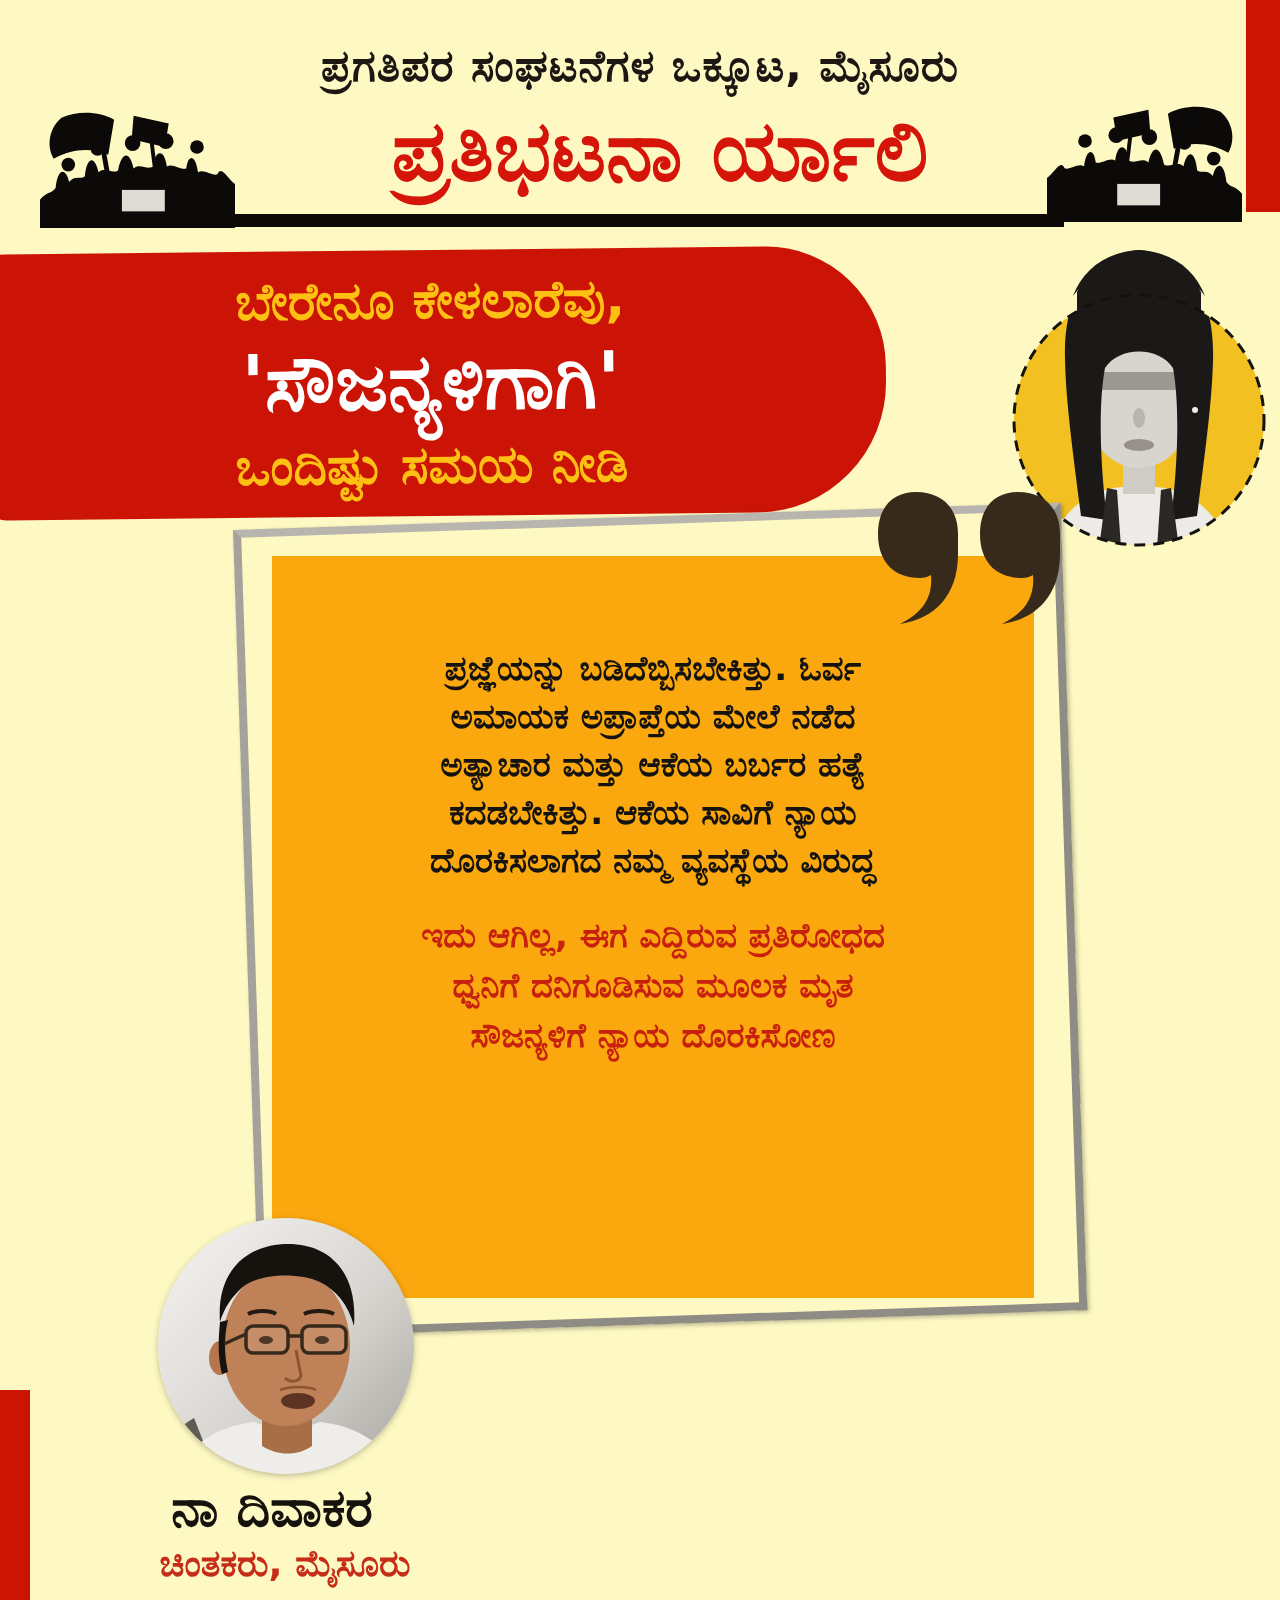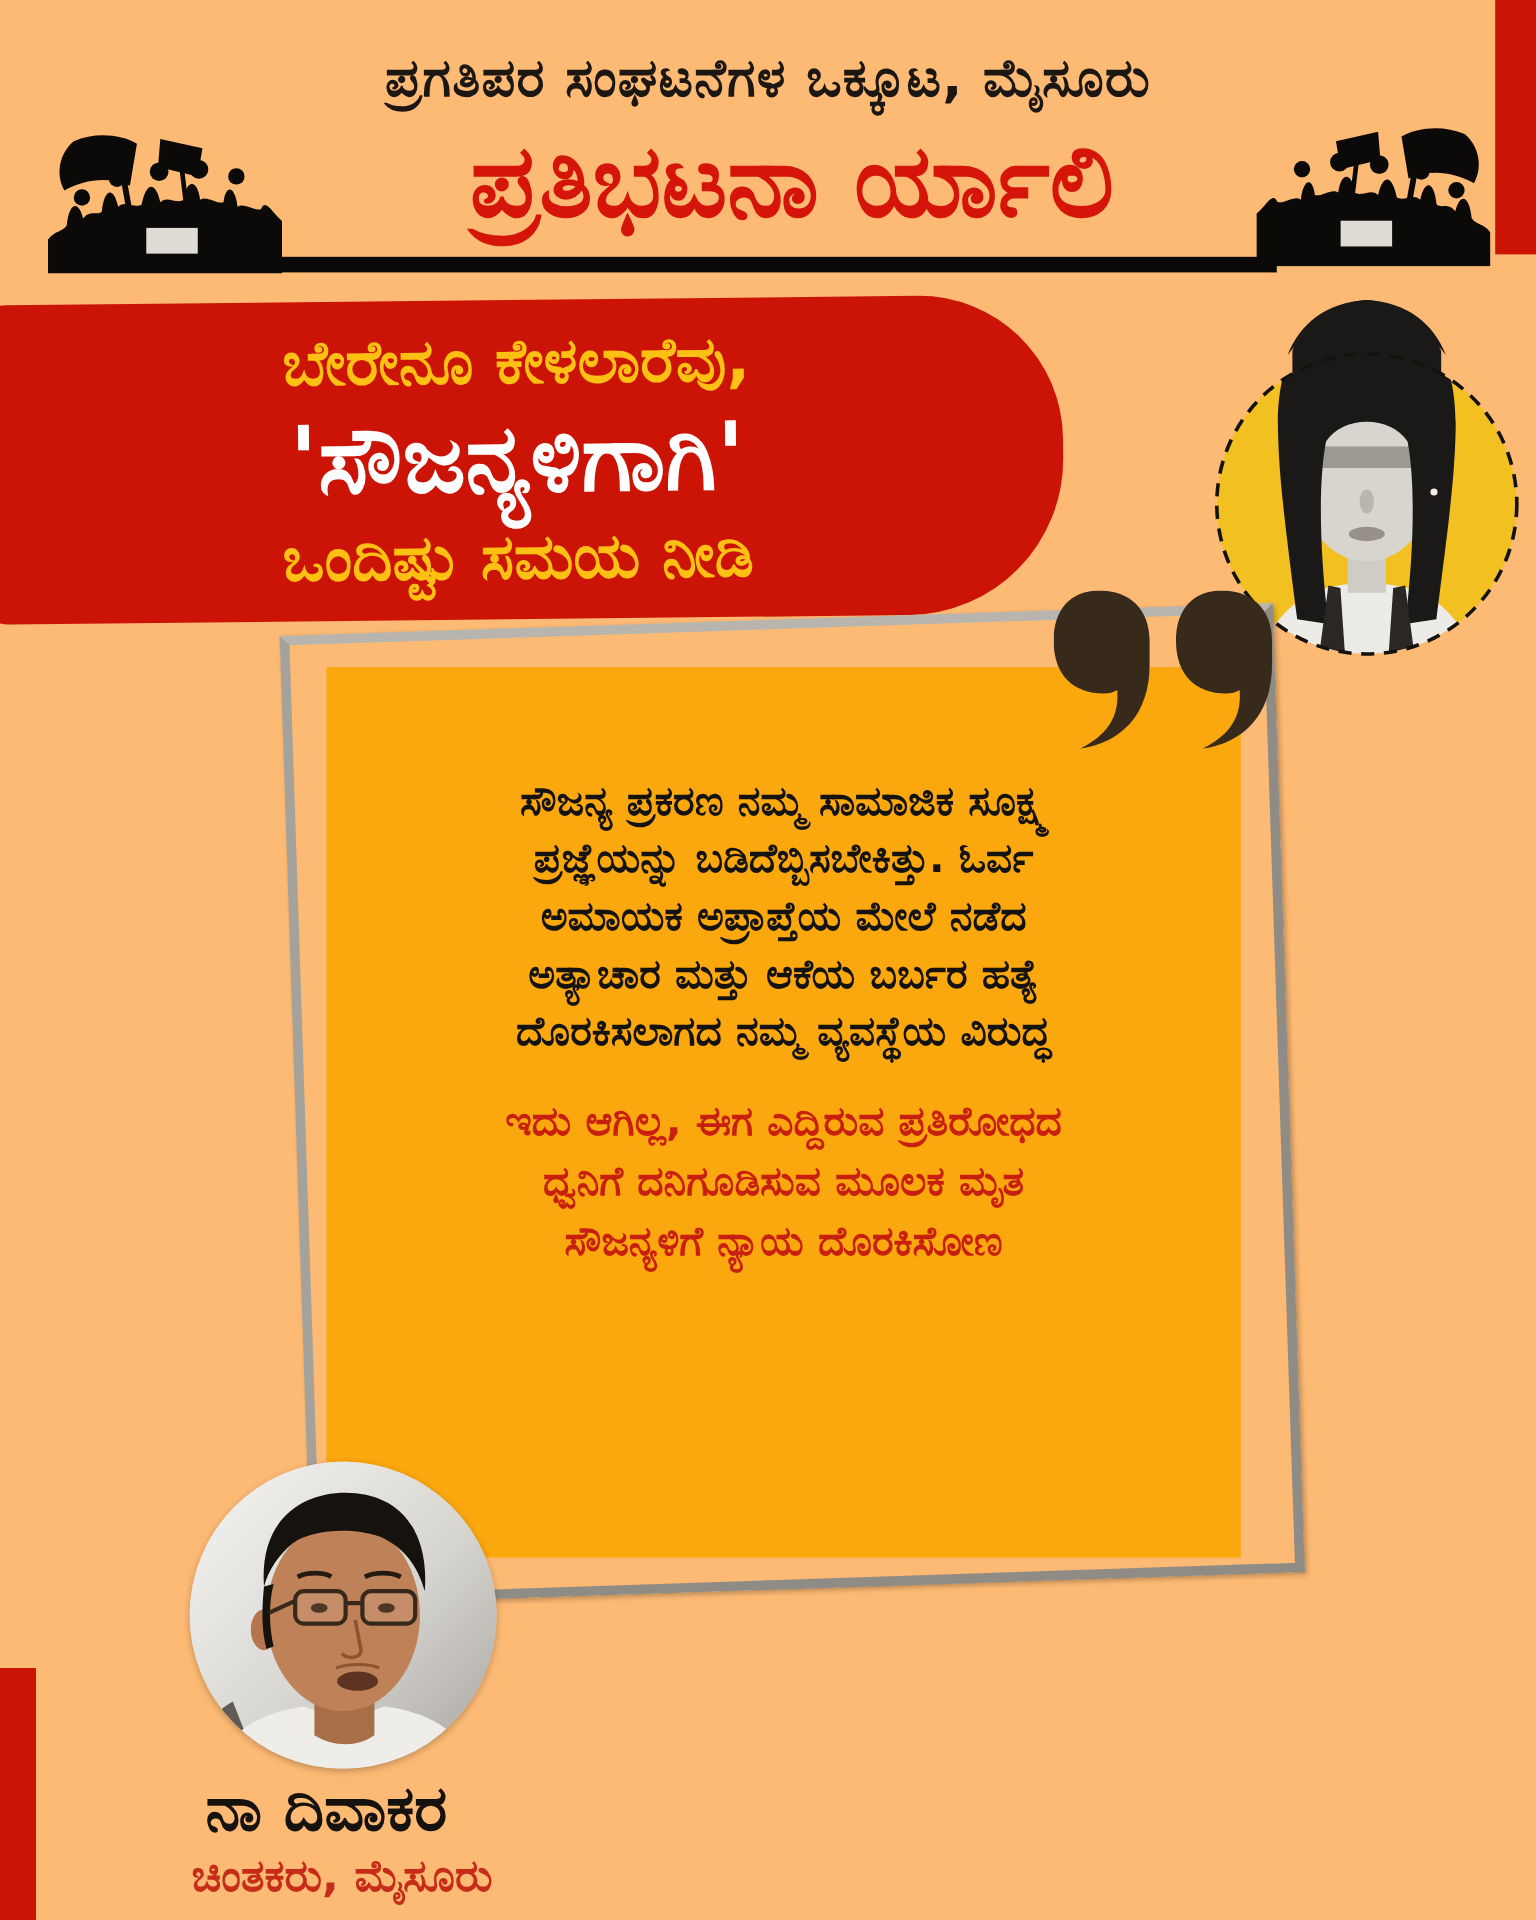--- a/index.html
+++ b/index.html
@@ -1,18 +1,18 @@
 <!DOCTYPE html>
 <html><head>
 <meta charset="utf-8">
 <style>
   html,body{margin:0;padding:0;}
   .poster{
     position:relative; width:1280px; height:1600px;
-    background:#fdba74; overflow:hidden;
+    background:#fef9c3; overflow:hidden;
     font-family:"DejaVu Sans", sans-serif;
   }
   .abs{position:absolute;}
   
   .bar-tr{right:0; top:0; width:34px; height:212px; background:#cc1405;}
   .bar-bl{left:0; top:1390px; width:30px; height:210px; background:#cc1405;}
   
   .org-line{top:40px; left:0; width:100%; text-align:center;
     font-size:44px; font-weight:bold; color:#1c1713; letter-spacing:1px; white-space:nowrap;}
   .rally-title{top:102px; left:0; width:100%; text-align:center;
@@ -132,24 +132,24 @@
       <path d="M166,240 L174,300 L152,300 L156,242 Z" fill="#2a2724"></path>
       <circle cx="190" cy="162" r="3" fill="#f0ede9"></circle>
     </g>
     <path d="M134,2 C100,4 78,22 68,48 C86,24 108,14 134,14 C160,14 182,24 200,48 C190,22 168,4 134,2 Z" fill="#1b1917"></path>
     <circle cx="134" cy="172" r="125" fill="none" stroke="#14120f" stroke-width="3" stroke-dasharray="11 8"></circle>
   </svg>
 
   <div class="abs frame"></div>
 
   <div class="abs quote-box">
-    <div class="qline">ಸೌಜನ್ಯ ಪ್ರಕರಣ ನಮ್ಮ ಸಾಮಾಜಿಕ ಸೂಕ್ಷ್ಮ</div>
     <div class="qline">ಪ್ರಜ್ಞೆಯನ್ನು ಬಡಿದೆಬ್ಬಿಸಬೇಕಿತ್ತು. ಓರ್ವ</div>
     <div class="qline">ಅಮಾಯಕ ಅಪ್ರಾಪ್ತೆಯ ಮೇಲೆ ನಡೆದ</div>
     <div class="qline">ಅತ್ಯಾಚಾರ ಮತ್ತು ಆಕೆಯ ಬರ್ಬರ ಹತ್ಯೆ</div>
+    <div class="qline">ಕದಡಬೇಕಿತ್ತು. ಆಕೆಯ ಸಾವಿಗೆ ನ್ಯಾಯ</div>
     <div class="qline">ದೊರಕಿಸಲಾಗದ ನಮ್ಮ ವ್ಯವಸ್ಥೆಯ ವಿರುದ್ಧ</div>
     <div class="gap"></div>
     <div class="qline red">ಇದು ಆಗಿಲ್ಲ, ಈಗ ಎದ್ದಿರುವ ಪ್ರತಿರೋಧದ</div>
     <div class="qline red">ಧ್ವನಿಗೆ ದನಿಗೂಡಿಸುವ ಮೂಲಕ ಮೃತ</div>
     <div class="qline red">ಸೌಜನ್ಯಳಿಗೆ ನ್ಯಾಯ ದೊರಕಿಸೋಣ</div>
   </div>
 
   <svg class="abs quote-glyph" viewBox="0 0 182 132">
     <path d="M38,0 C14,0 0,16 0,42 C0,70 16,86 42,86 C46,86 50,85 53,83 C55,106 44,121 22,132 C56,127 80,104 80,62 L80,42 C80,16 64,0 38,0 Z" fill="#382a1b"></path>
     <path d="M140,0 C116,0 102,16 102,42 C102,70 118,86 144,86 C148,86 152,85 155,83 C157,106 146,121 124,132 C158,127 182,104 182,62 L182,42 C182,16 166,0 140,0 Z" fill="#382a1b"></path>

